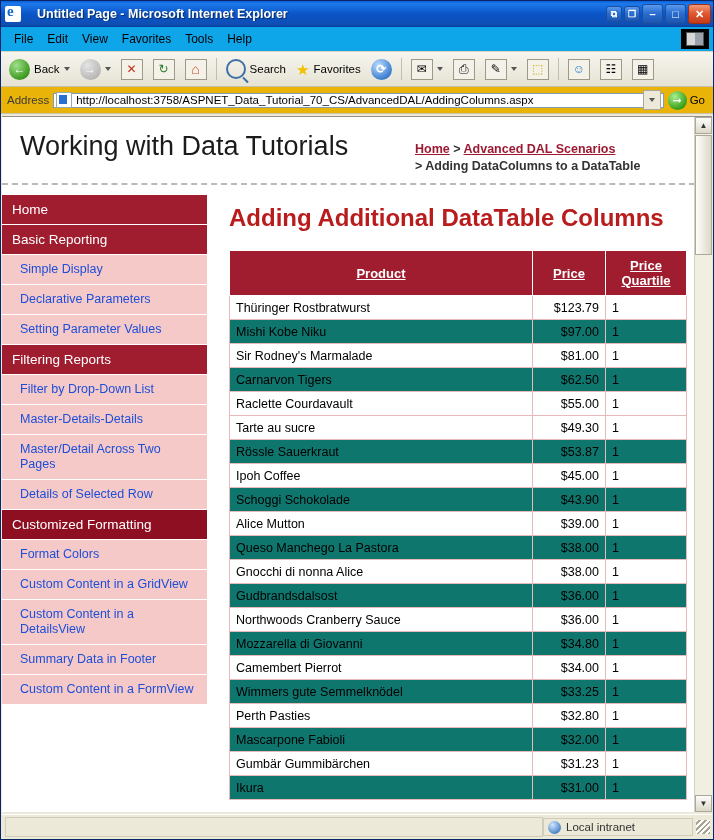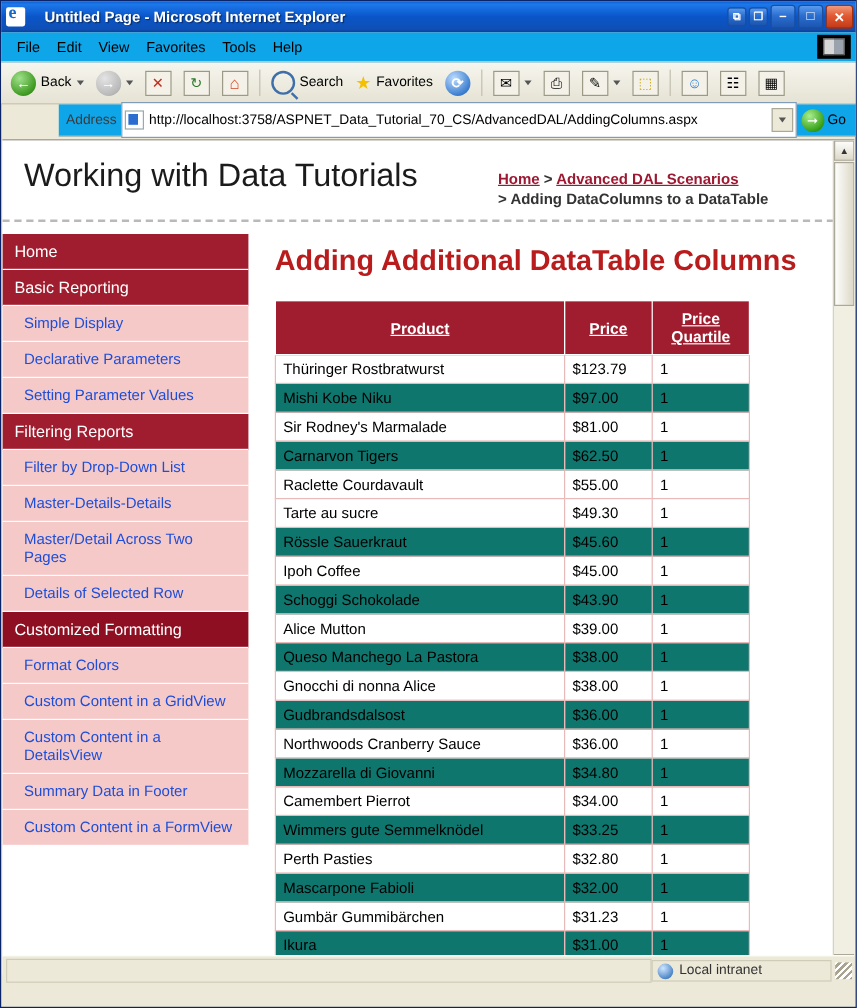--- a/index.html
+++ b/index.html
@@ -89,27 +89,26 @@
   .sq{width:20px;height:19px;border:1px solid #9c9a86;background:#f4f2e8;display:flex;align-items:center;justify-content:center;font-size:12px;}
   .arrow-dn{width:0;height:0;border-left:3px solid transparent;border-right:3px solid transparent;border-top:4px solid #555;}
   .magn{width:16px;height:16px;border:2px solid #3f6fa8;border-radius:50%;position:relative;}
   .magn:after{content:"";position:absolute;right:-5px;bottom:-4px;width:7px;height:2px;background:#3f6fa8;transform:rotate(45deg);}
   .star{color:#f5c000;font-size:15px;line-height:1;}
   .home-ico{color:#d24a28;font-size:14px;}
 
   
   .addrbar{
     height:26px;display:flex;align-items:center;gap:4px;
-    background:#0ea5e9;border-bottom:1px solid #c6c2ae;
+    background:#eab308;border-bottom:1px solid #c6c2ae;
     padding:0 4px;
-    margin-left:48px;
   }
   .addr-label{font-size:11.5px;color:#3b3b3b;padding-left:2px;}
   .addr-input{
-    flex:1;height:30px;background:#fff;border:1px solid #7f9db9;
+    flex:1;height:15px;background:#fff;border:1px solid #7f9db9;
     display:flex;align-items:center;gap:4px;padding:0 2px;box-sizing:border-box;
   }
   .addr-input .pgicon{width:14px;height:14px;border:1px solid #9aa;background:#fff;position:relative;}
   .addr-input .pgicon:after{content:"";position:absolute;left:2px;top:2px;width:8px;height:9px;background:#2a6ed0;}
   .addr-text{flex:1;font-size:11.5px;color:#000;white-space:nowrap;overflow:hidden;}
   .addr-caret{width:16px;height:18px;background:#ece9d8;border:1px solid #aca899;display:flex;align-items:center;justify-content:center;}
   .go-btn{display:flex;align-items:center;gap:3px;font-size:11.5px;padding-right:4px;}
   .go-circ{width:19px;height:19px;border-radius:50%;background:radial-gradient(circle at 35% 30%,#a8ef8e,#37a016 70%,#1f6b0c);color:#fff;display:flex;align-items:center;justify-content:center;font-size:11px;}
 
   
@@ -150,54 +149,54 @@
     padding:7px 10px 7px 18px;border-bottom:1px solid #fff;
     line-height:15px;
   }
 
   .content{flex:1;padding:14px 16px 0 22px;}
   h1.page-h1{
     font-size:24px;color:#b91c1c;margin:4px 0 18px 0;line-height:29px;
     font-weight:bold;
   }
 
-  table.grid{border-collapse:collapse;width:396px;font-size:12.5px;}
+  table.grid{border-collapse:collapse;width:458px;font-size:12.5px;}
   table.grid th{
     background:#9f1d2e;color:#fff;font-size:13px;
     padding:7px 6px;border:1px solid #fff;
     text-decoration:underline;line-height:15px;
   }
   table.grid td{
     padding:2px 6px;border:1px solid #e8b9b9;height:19px;
     color:#000;white-space:nowrap;
   }
   table.grid tr.alt td{background:#0f766e;}
   table.grid td.q{text-align:left;width:68px;}
-  table.grid td.price{width:60px;}
+  table.grid td.price{width:60px;text-align:right;}
 
   
   .vscroll{
     position:absolute;right:0;top:0;bottom:0;width:17px;background:#f1efe2;
     border-left:1px solid #d6d2c2;
   }
   .vs-btn{
     height:17px;background:linear-gradient(to bottom,#fdfdfb,#dcd8c8);
     border:1px solid #aca899;box-sizing:border-box;
     display:flex;align-items:center;justify-content:center;font-size:8px;color:#333;
   }
   .vs-thumb{
     position:absolute;top:18px;left:0;width:17px;height:120px;
     background:linear-gradient(to right,#fdfdfb,#ddd9c8);
     border:1px solid #aca899;box-sizing:border-box;
   }
   .vs-bottom{position:absolute;bottom:0;left:0;width:17px;}
 
   
   .statusbar{
-    position:absolute;left:1px;right:1px;bottom:18px;height:24px;
+    position:absolute;left:1px;right:1px;bottom:0;height:24px;
     background:#ece9d8;border-top:1px solid #fff;
     display:flex;align-items:center;font-size:11.5px;color:#333;
   }
   .sb-pane{height:18px;margin:2px 0 2px 3px;border:1px solid #d0ccba;flex:1;}
   .sb-right{
     width:150px;display:flex;align-items:center;gap:5px;
     border:1px solid #d0ccba;height:18px;margin:2px 3px 2px 0;padding:0 4px;
     box-sizing:border-box;
   }
   .globe{
@@ -377,21 +376,21 @@
                   <td class="price">$55.00</td>
                   <td class="q">1</td>
                 </tr>
                 <tr>
                   <td>Tarte au sucre</td>
                   <td class="price">$49.30</td>
                   <td class="q">1</td>
                 </tr>
                 <tr class="alt">
                   <td>Rössle Sauerkraut</td>
-                  <td class="price">$45.60</td>
+                  <td class="price">$53.87</td>
                   <td class="q">1</td>
                 </tr>
                 <tr>
                   <td>Ipoh Coffee</td>
                   <td class="price">$45.00</td>
                   <td class="q">1</td>
                 </tr>
                 <tr class="alt">
                   <td>Schoggi Schokolade</td>
                   <td class="price">$43.90</td>

